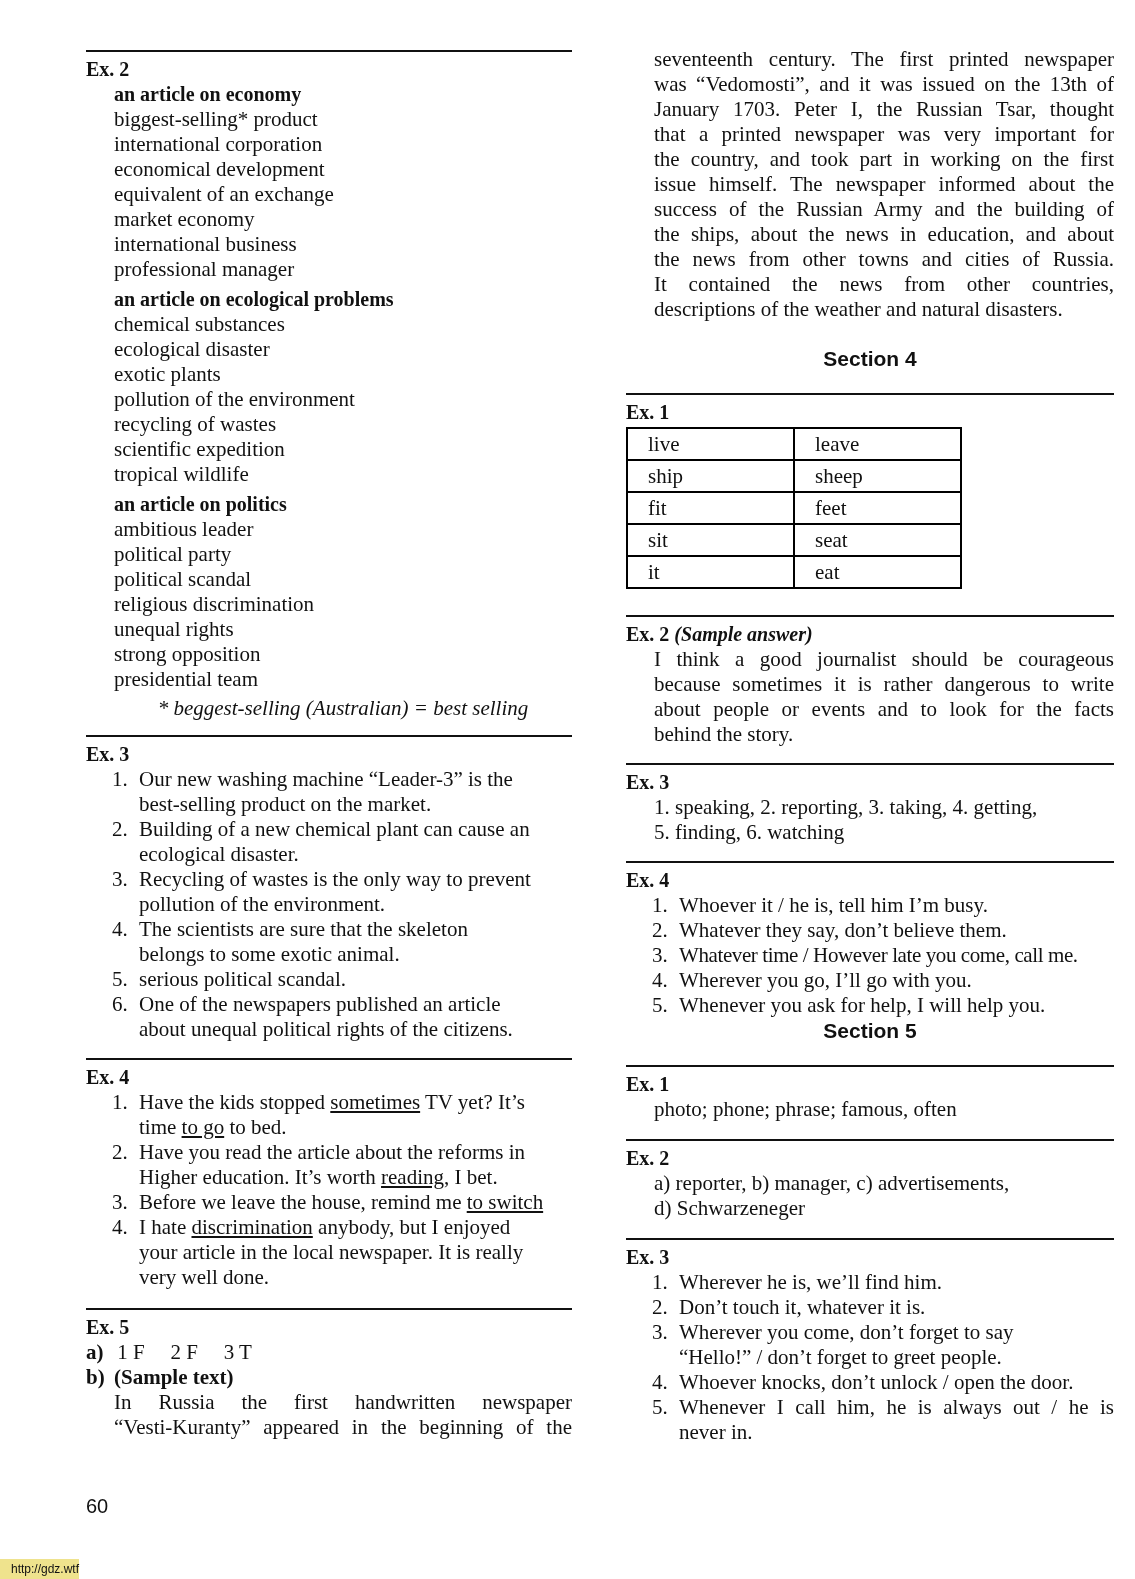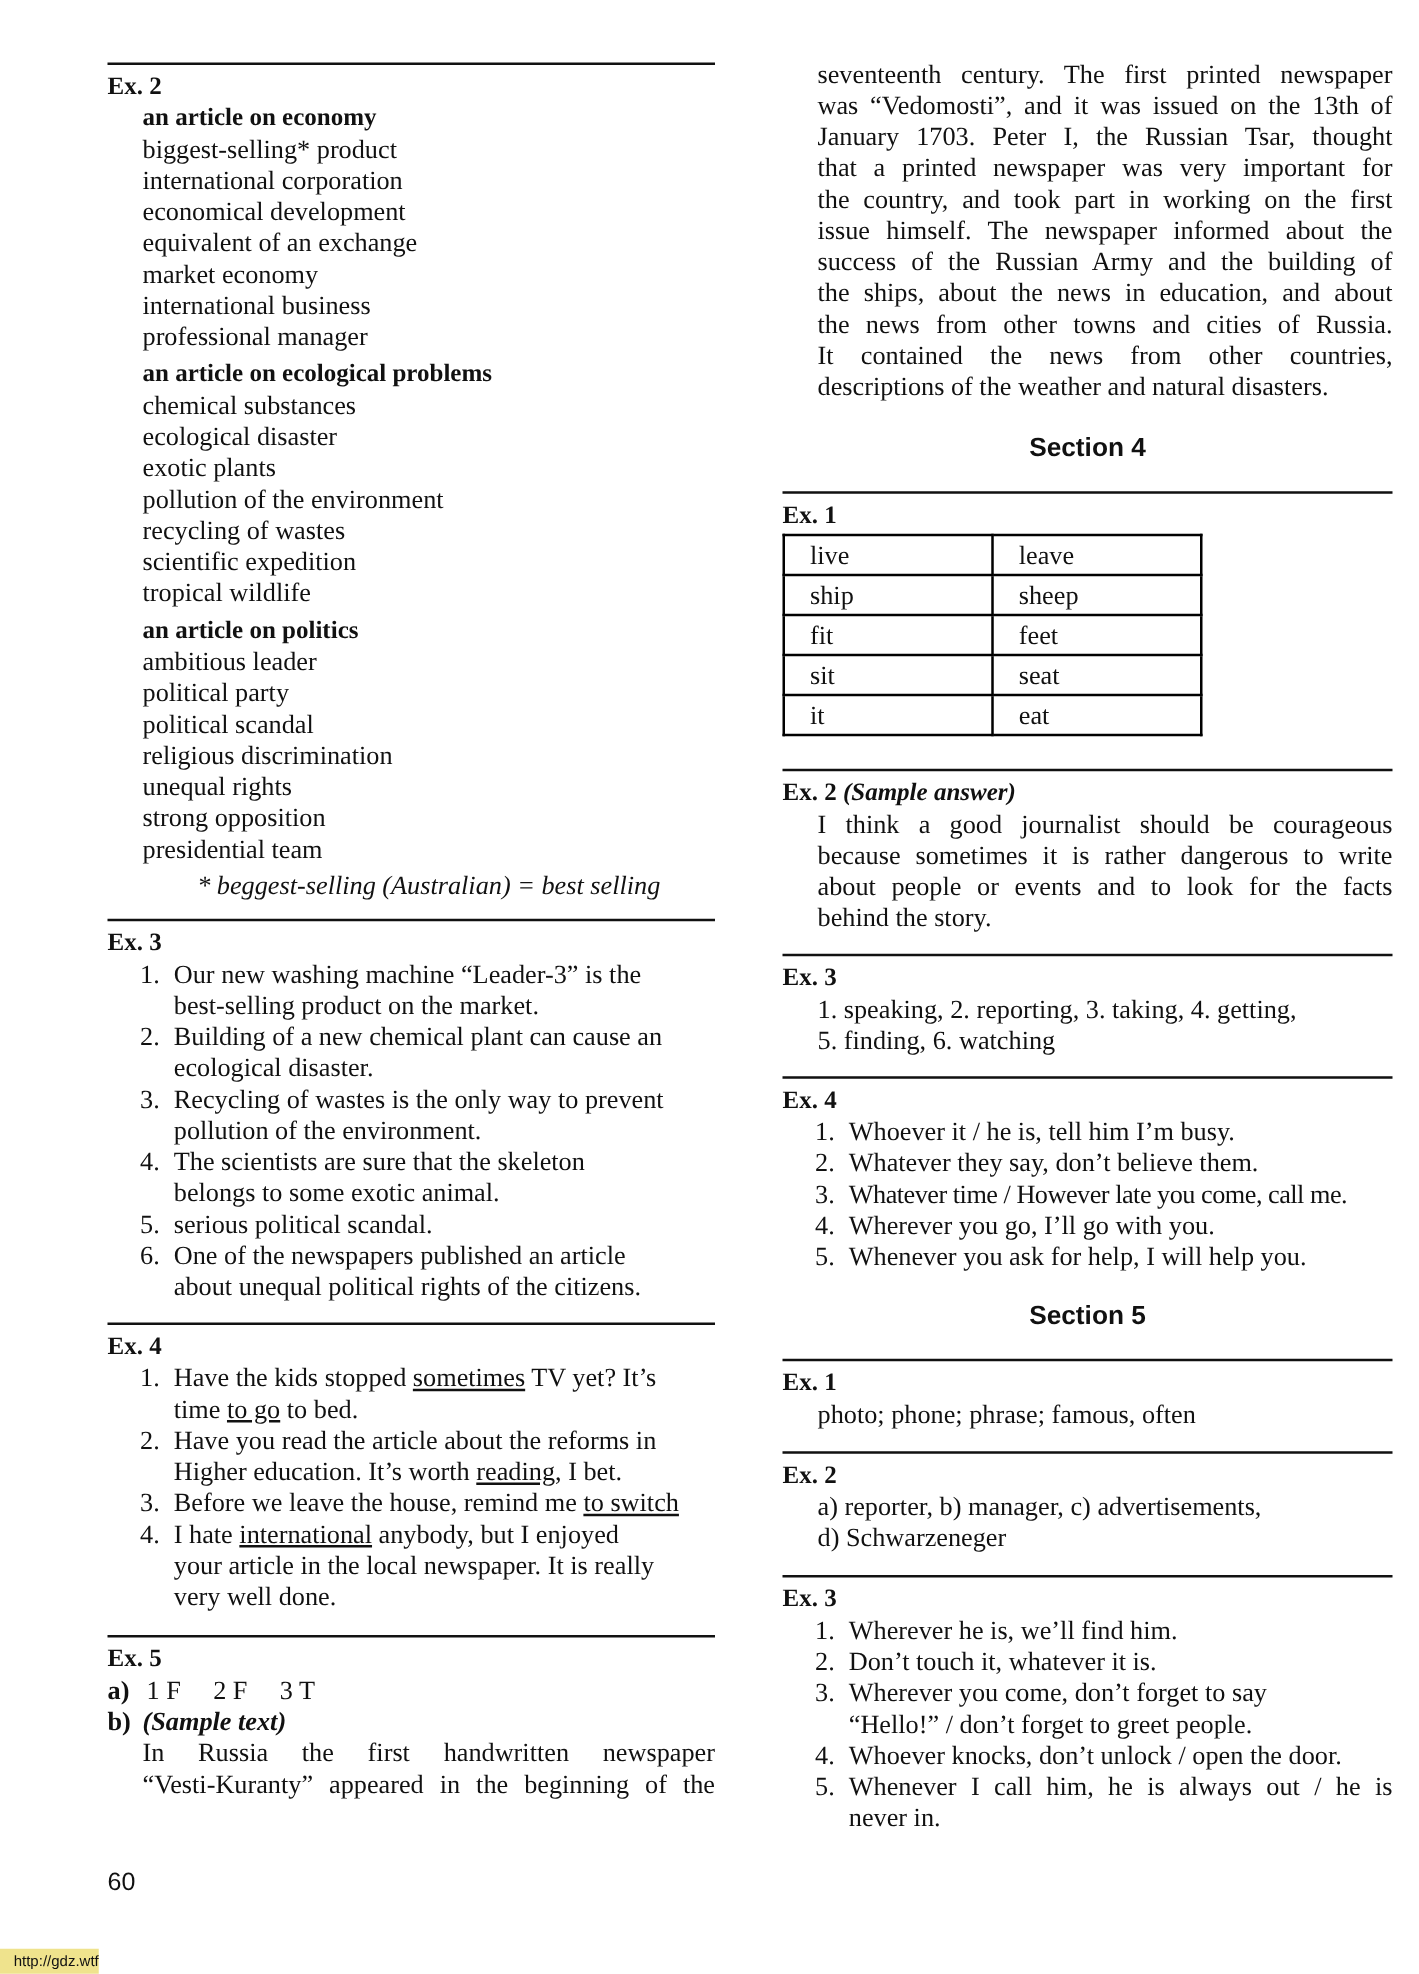--- a/index.html
+++ b/index.html
@@ -37,21 +37,21 @@
       font-family: "Liberation Sans", "DejaVu Sans", sans-serif; font-size: 20px;
     }
     .url-badge {
       position: absolute; left: 0; top: 1559px; width: 76px; height: 20px;
       background: #efe38d; font-family: "Liberation Sans", "DejaVu Sans", sans-serif;
       font-size: 12px; line-height: 20px; padding-left: 3px; color: #111; text-align: right;
     }
     .u { text-decoration: underline; }
     .ans-row span { display: inline-block; }
     .bold { font-weight: bold; }
-    .ital { font-style: italic; }
+    .ital { }
   </style>
 </head>
 <body>
 
 <div class="col col-left">
   <div class="rule" style="margin-top:50px"></div>
   <div class="ex-title">Ex. 2</div>
   <div class="indent">
     <div>
       <div class="group-head">an article on economy</div>
@@ -132,21 +132,21 @@
         <span class="num">2.</span>
       <div class="line">Have you read the article about the reforms in</div>
       <div class="line"><span>Higher education. It’s worth </span><span class="u">reading</span><span>, I bet.</span></div>
     </li>
     <li>
         <span class="num">3.</span>
       <div class="line"><span>Before we leave the house, remind me </span><span class="u">to switch</span></div>
     </li>
     <li>
         <span class="num">4.</span>
-      <div class="line"><span>I hate </span><span class="u">international</span><span> anybody, but I enjoyed</span></div>
+      <div class="line"><span>I hate </span><span class="u">discrimination</span><span> anybody, but I enjoyed</span></div>
       <div class="line">your article in the local newspaper. It is really</div>
       <div class="line">very well done.</div>
     </li>
   </ol>
 
   <div class="rule" style="margin-top:18px"></div>
   <div class="ex-title">Ex. 5</div>
   <div class="line ans-row">
     <span class="bold" style="width:26px">a)</span>
     <span style="width:48px">1 F</span>
@@ -242,21 +242,21 @@
     <li>
         <span class="num">4.</span>
         <div class="line">Wherever you go, I’ll go with you.</div>
       </li>
     <li>
         <span class="num">5.</span>
         <div class="line">Whenever you ask for help, I will help you.</div>
       </li>
   </ol>
 
-  <div class="section-head" style="margin-top:22px">Section 5</div>
+  <div class="section-head" style="">Section 5</div>
 
   <div class="rule" style="margin-top:22px"></div>
   <div class="ex-title">Ex. 1</div>
   <div class="indent-sm line">photo; phone; phrase; famous, often</div>
 
   <div class="rule" style="margin-top:17px"></div>
   <div class="ex-title">Ex. 2</div>
   <div class="indent-sm">
     <div class="line">a) reporter, b) manager, c) advertisements,</div>
     <div class="line">d) Schwarzeneger</div>

